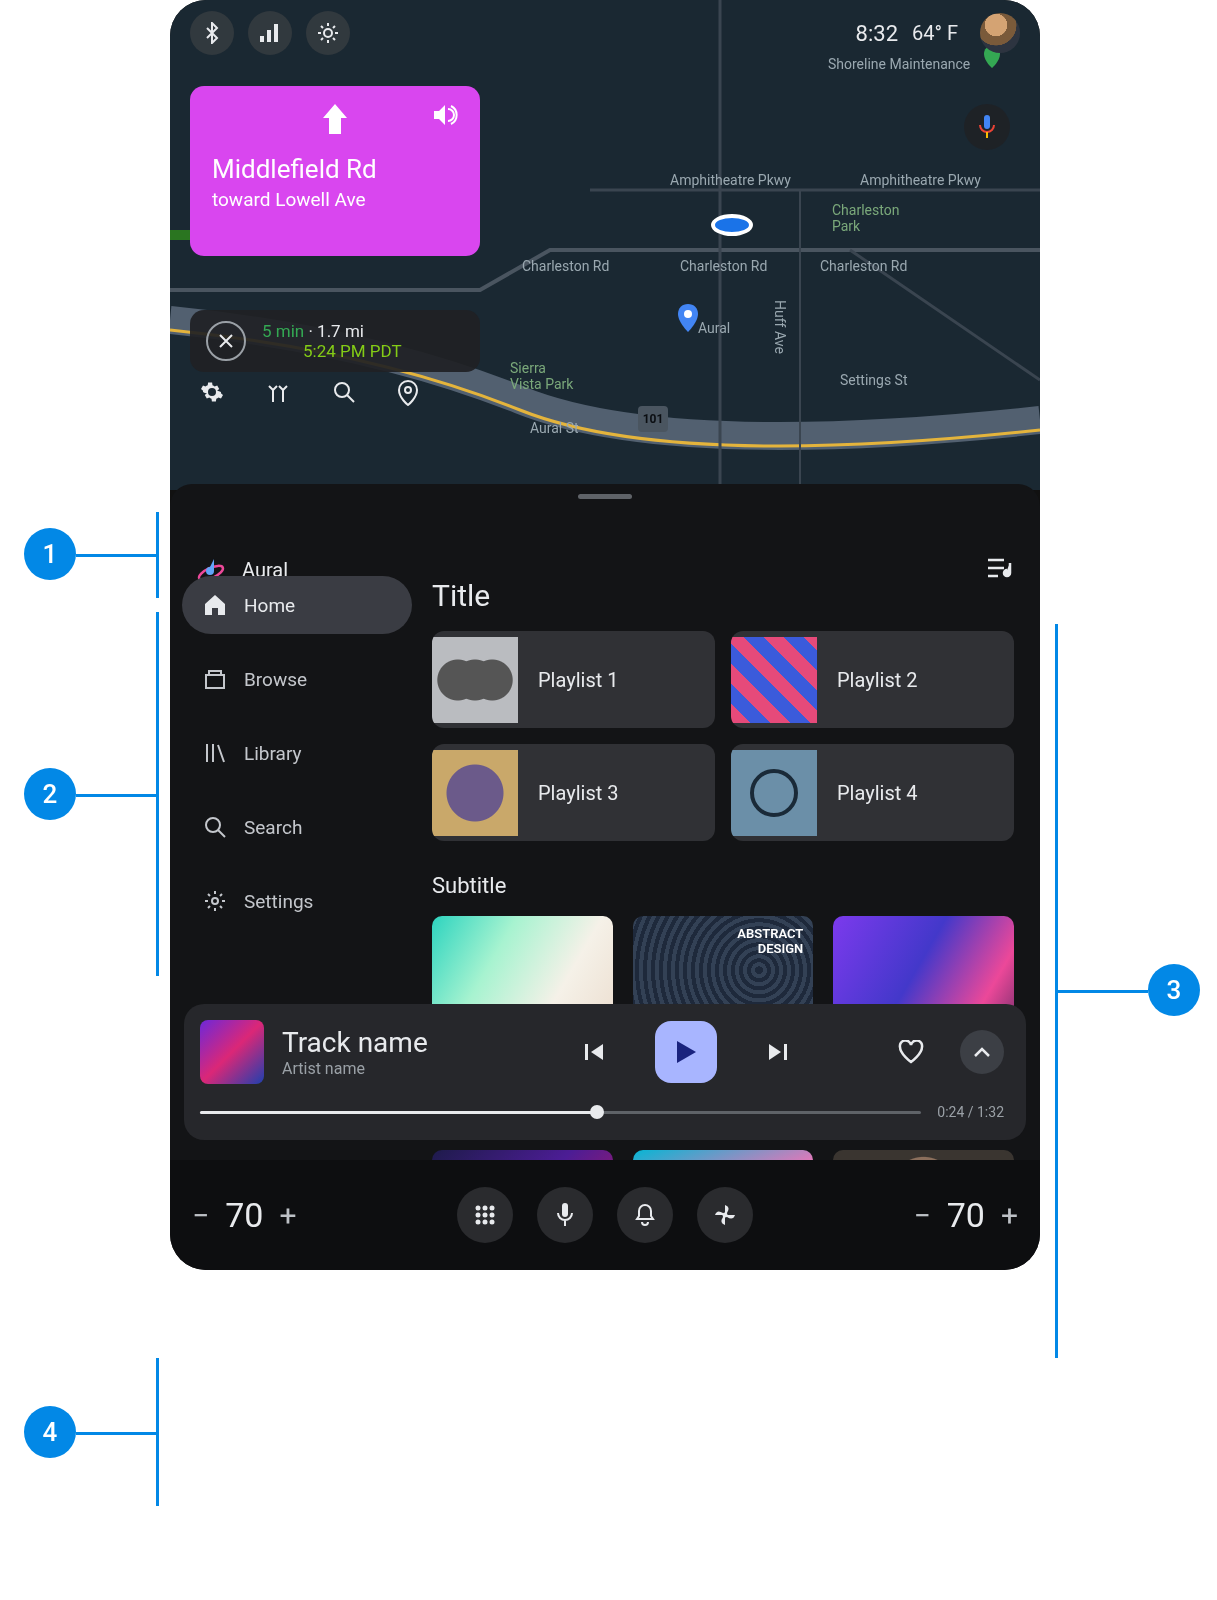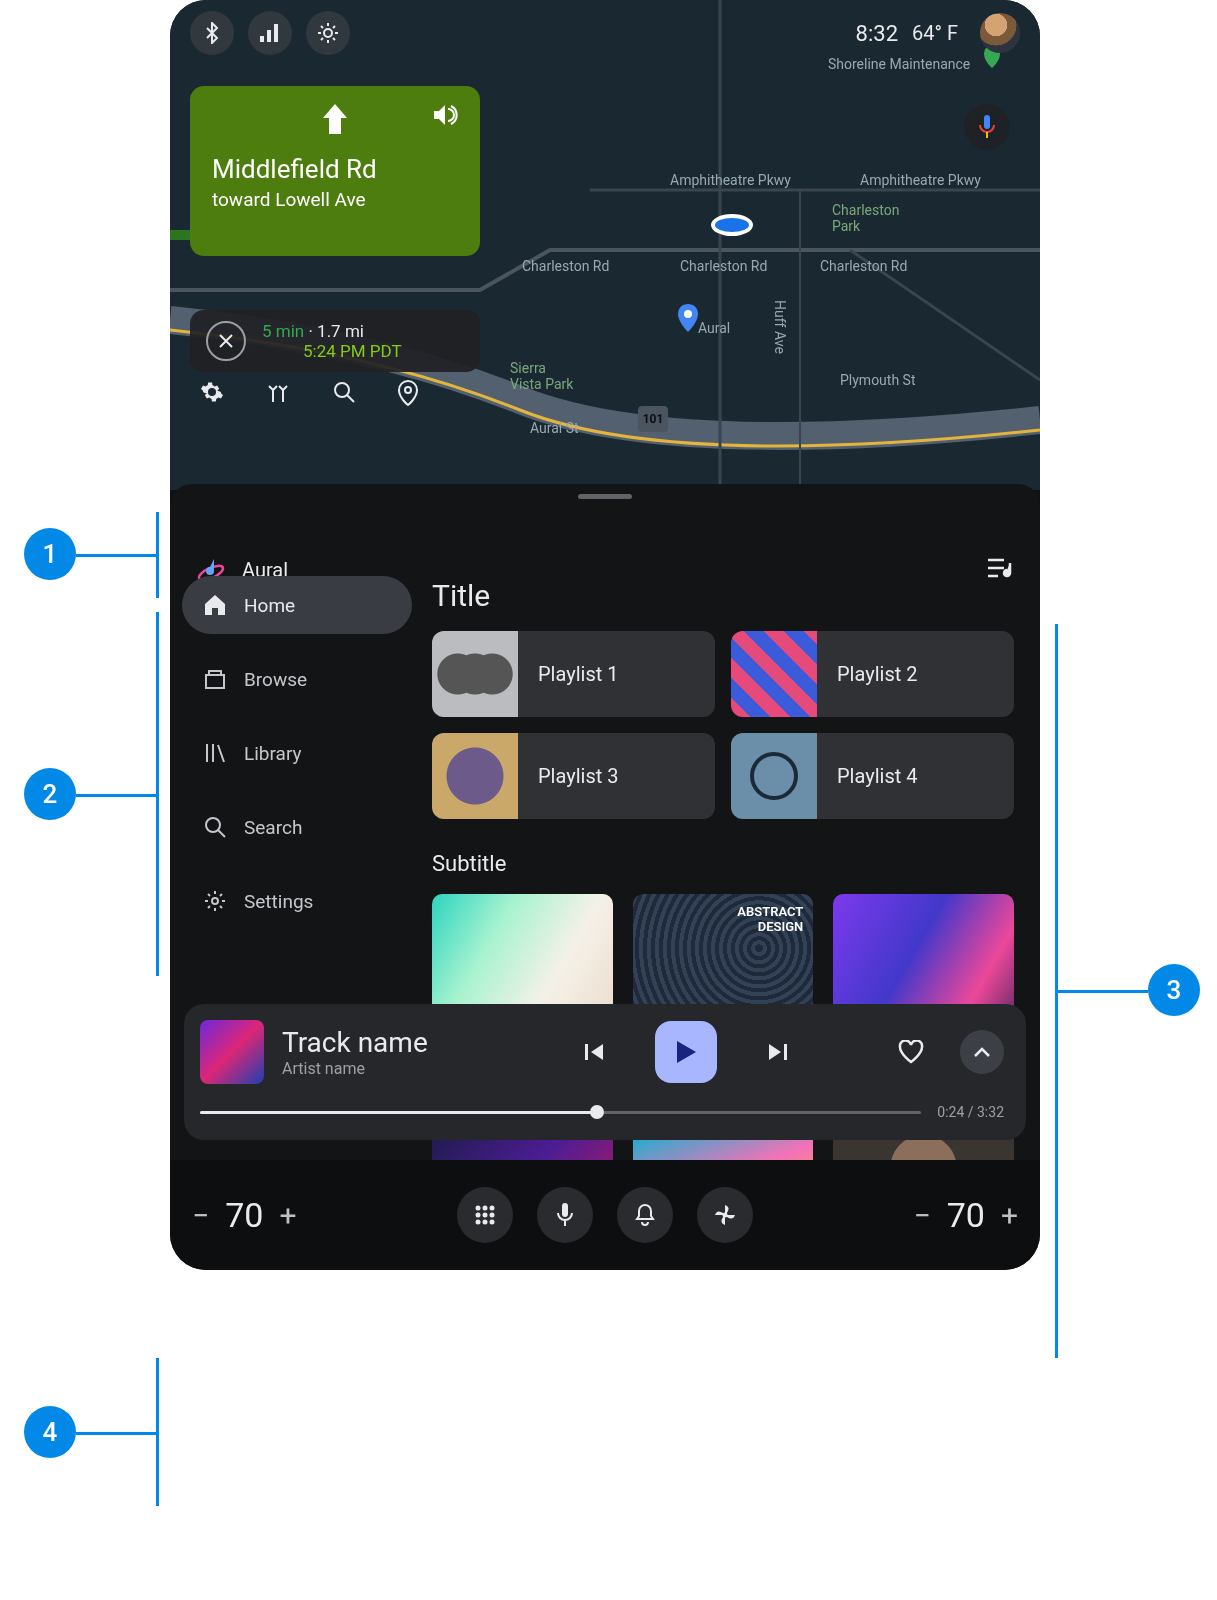--- a/index.html
+++ b/index.html
@@ -72,21 +72,21 @@
   }
   .status-time { flex:1; text-align:right; font-size:22px; }
   .status-temp { font-size:20px; margin-right:8px; }
   .avatar {
     width:40px; height:40px; border-radius:50%;
     background: radial-gradient(circle at 40% 30%, #d4a373 0 30%, #7a5a3a 31% 55%, #2d3440 56% 100%);
   }
   .nav-card {
     position:absolute; left:20px; top:86px;
     width: 290px; height: 170px;
-    background:#4d7c0f;
+    background:#d946ef;
     border-radius:14px;
     color:#fff;
     padding:18px 22px;
   }
   .nav-card .arrow-row { display:flex; justify-content:center; position:relative; }
   .nav-card .speaker { position:absolute; right:0; top:0; }
   .nav-card .street { font-size:26px; margin-top:20px; }
   .nav-card .toward { font-size:19px; margin-top:4px; }
   .eta-card {
     position:absolute; left:20px; top:310px;
@@ -168,21 +168,21 @@
     flex:1; padding:8px 26px 0 8px;
     overflow:hidden;
     color:#e8eaed;
   }
   .section-title { font-size:30px; margin-bottom:18px; }
   .playlist-grid {
     display:grid; grid-template-columns:1fr 1fr; gap:16px;
     margin-bottom:32px;
   }
   .pl-card {
-    height:86px; background:#303135;
+    height:97px; background:#303135;
     border-radius:12px; display:flex; align-items:center;
     overflow:hidden;
   }
   .pl-thumb { width:86px; height:86px; flex-shrink:0; }
   .pl-label { padding-left:20px; font-size:20px; }
   .subtitle { font-size:22px; margin-bottom:18px; }
   .album-grid {
     display:grid; grid-template-columns:repeat(3,1fr);
     gap:20px;
   }
@@ -318,21 +318,21 @@
     <div class="map-label" style="left:658px; top:56px;">Shoreline Maintenance</div>
     <div class="map-label" style="left:500px; top:172px;">Amphitheatre Pkwy</div>
     <div class="map-label" style="left:690px; top:172px;">Amphitheatre Pkwy</div>
     <div class="map-label" style="left:662px; top:202px; white-space:pre; color:#7aa87a;">Charleston
 Park</div>
     <div class="map-label" style="left:352px; top:258px;">Charleston Rd</div>
     <div class="map-label" style="left:510px; top:258px;">Charleston Rd</div>
     <div class="map-label" style="left:650px; top:258px;">Charleston Rd</div>
     <div class="map-label" style="left:618px; top:300px; transform:rotate(90deg); transform-origin:left top;">Huff Ave</div>
     <div class="map-label" style="left:528px; top:320px;">Aural</div>
-    <div class="map-label" style="left:670px; top:372px;">Plymouth St</div>
+    <div class="map-label" style="left:670px; top:372px;">Settings St</div>
     <div class="map-label" style="left:340px; top:360px; white-space:pre; color:#7aa87a;">Sierra
 Vista Park</div>
     <div class="map-label" style="left:360px; top:420px;">Aural St</div>
     <div style="position:absolute; left:468px; top:406px; width:30px;height:26px;border-radius:4px;background:#4a5560;color:#0b0e12;display:flex;align-items:center;justify-content:center;font-size:12px;font-weight:700;">
         <span>101</span>
       </div>
 
     <div class="bluedot" style="left:541px; top:214px;"></div>
 
     <svg style="position:absolute; left:508px; top:304px;" width="20" height="28">
@@ -561,21 +561,21 @@
               <path d="M2 10 L9 3 L16 10"></path>
             </svg>
         </div>
       </div>
     </div>
     <div class="mp-progress">
       <div class="mp-track-line">
         <div class="mp-track-fill" style="width:55%;"></div>
         <div class="mp-thumb-dot" style="left:55%;"></div>
       </div>
-      <div class="mp-time"><span>0:24</span> / <span>3:32</span></div>
+      <div class="mp-time"><span>0:24</span> / <span>1:32</span></div>
     </div>
   </div>
 
   <div class="sysbar">
     <div class="climate">
       <span class="pm">−</span>
       <span>70</span>
       <span class="pm">+</span>
     </div>
     <div class="sysbar-center">

